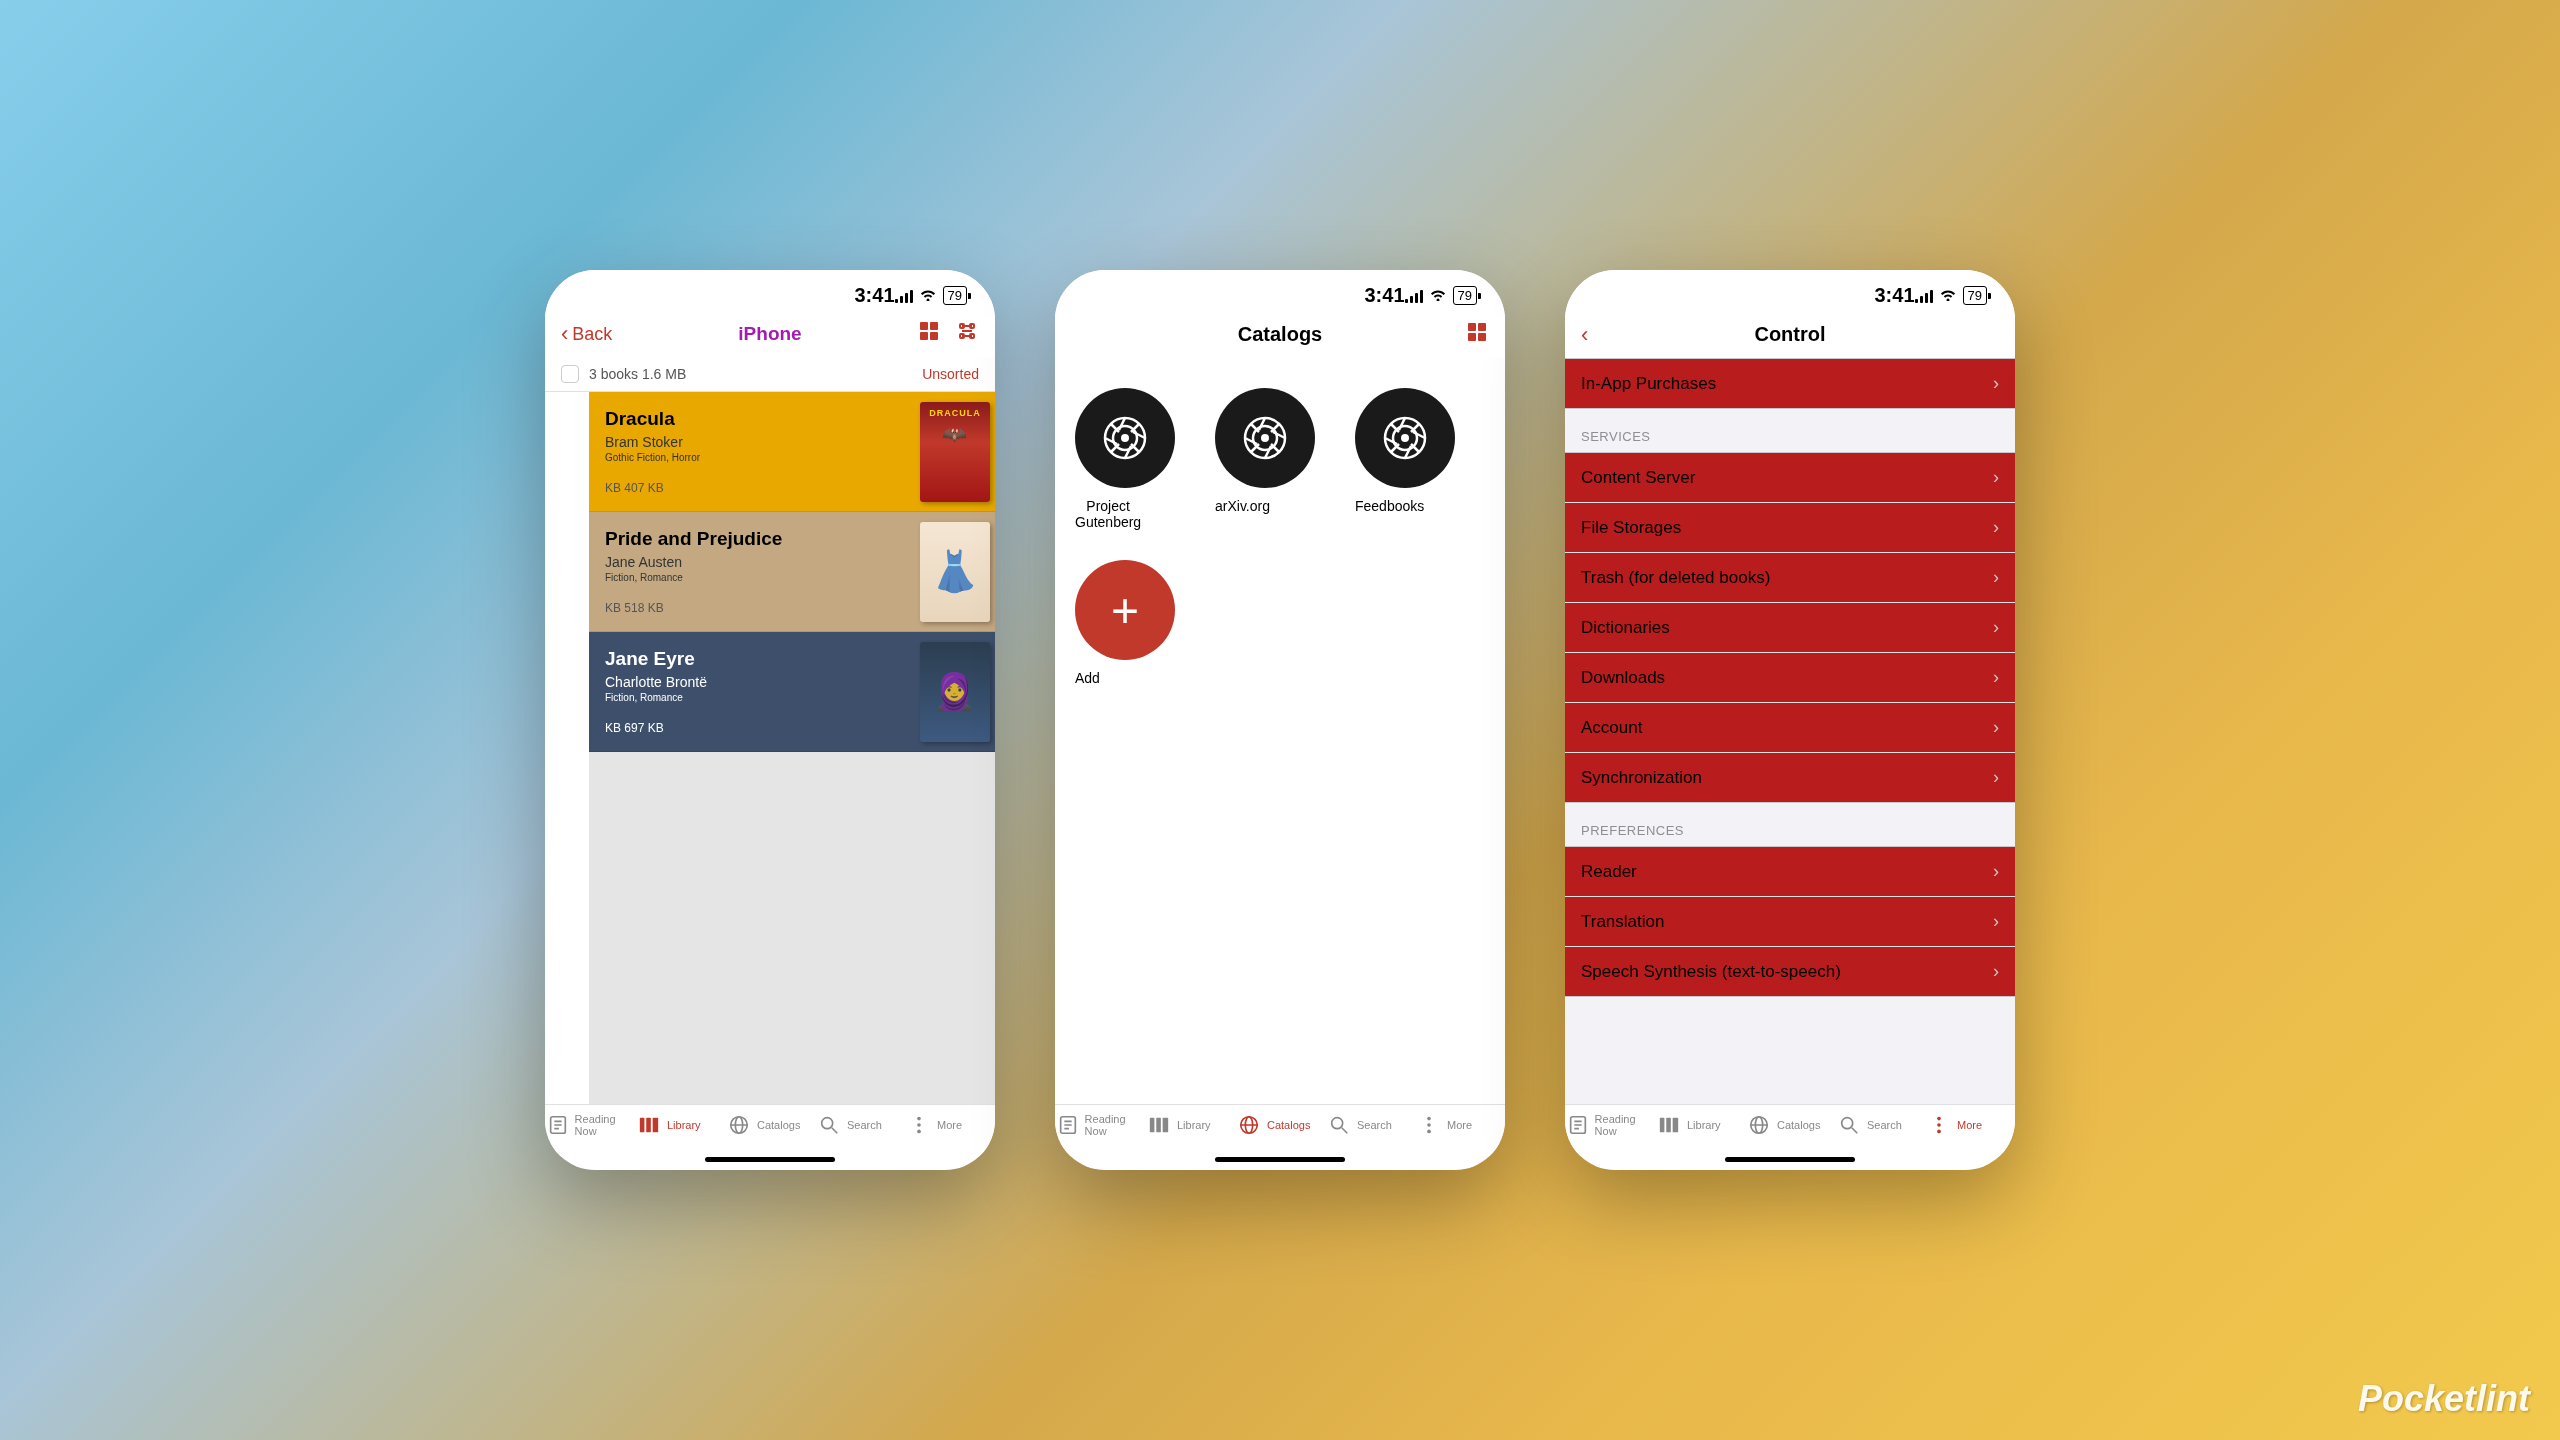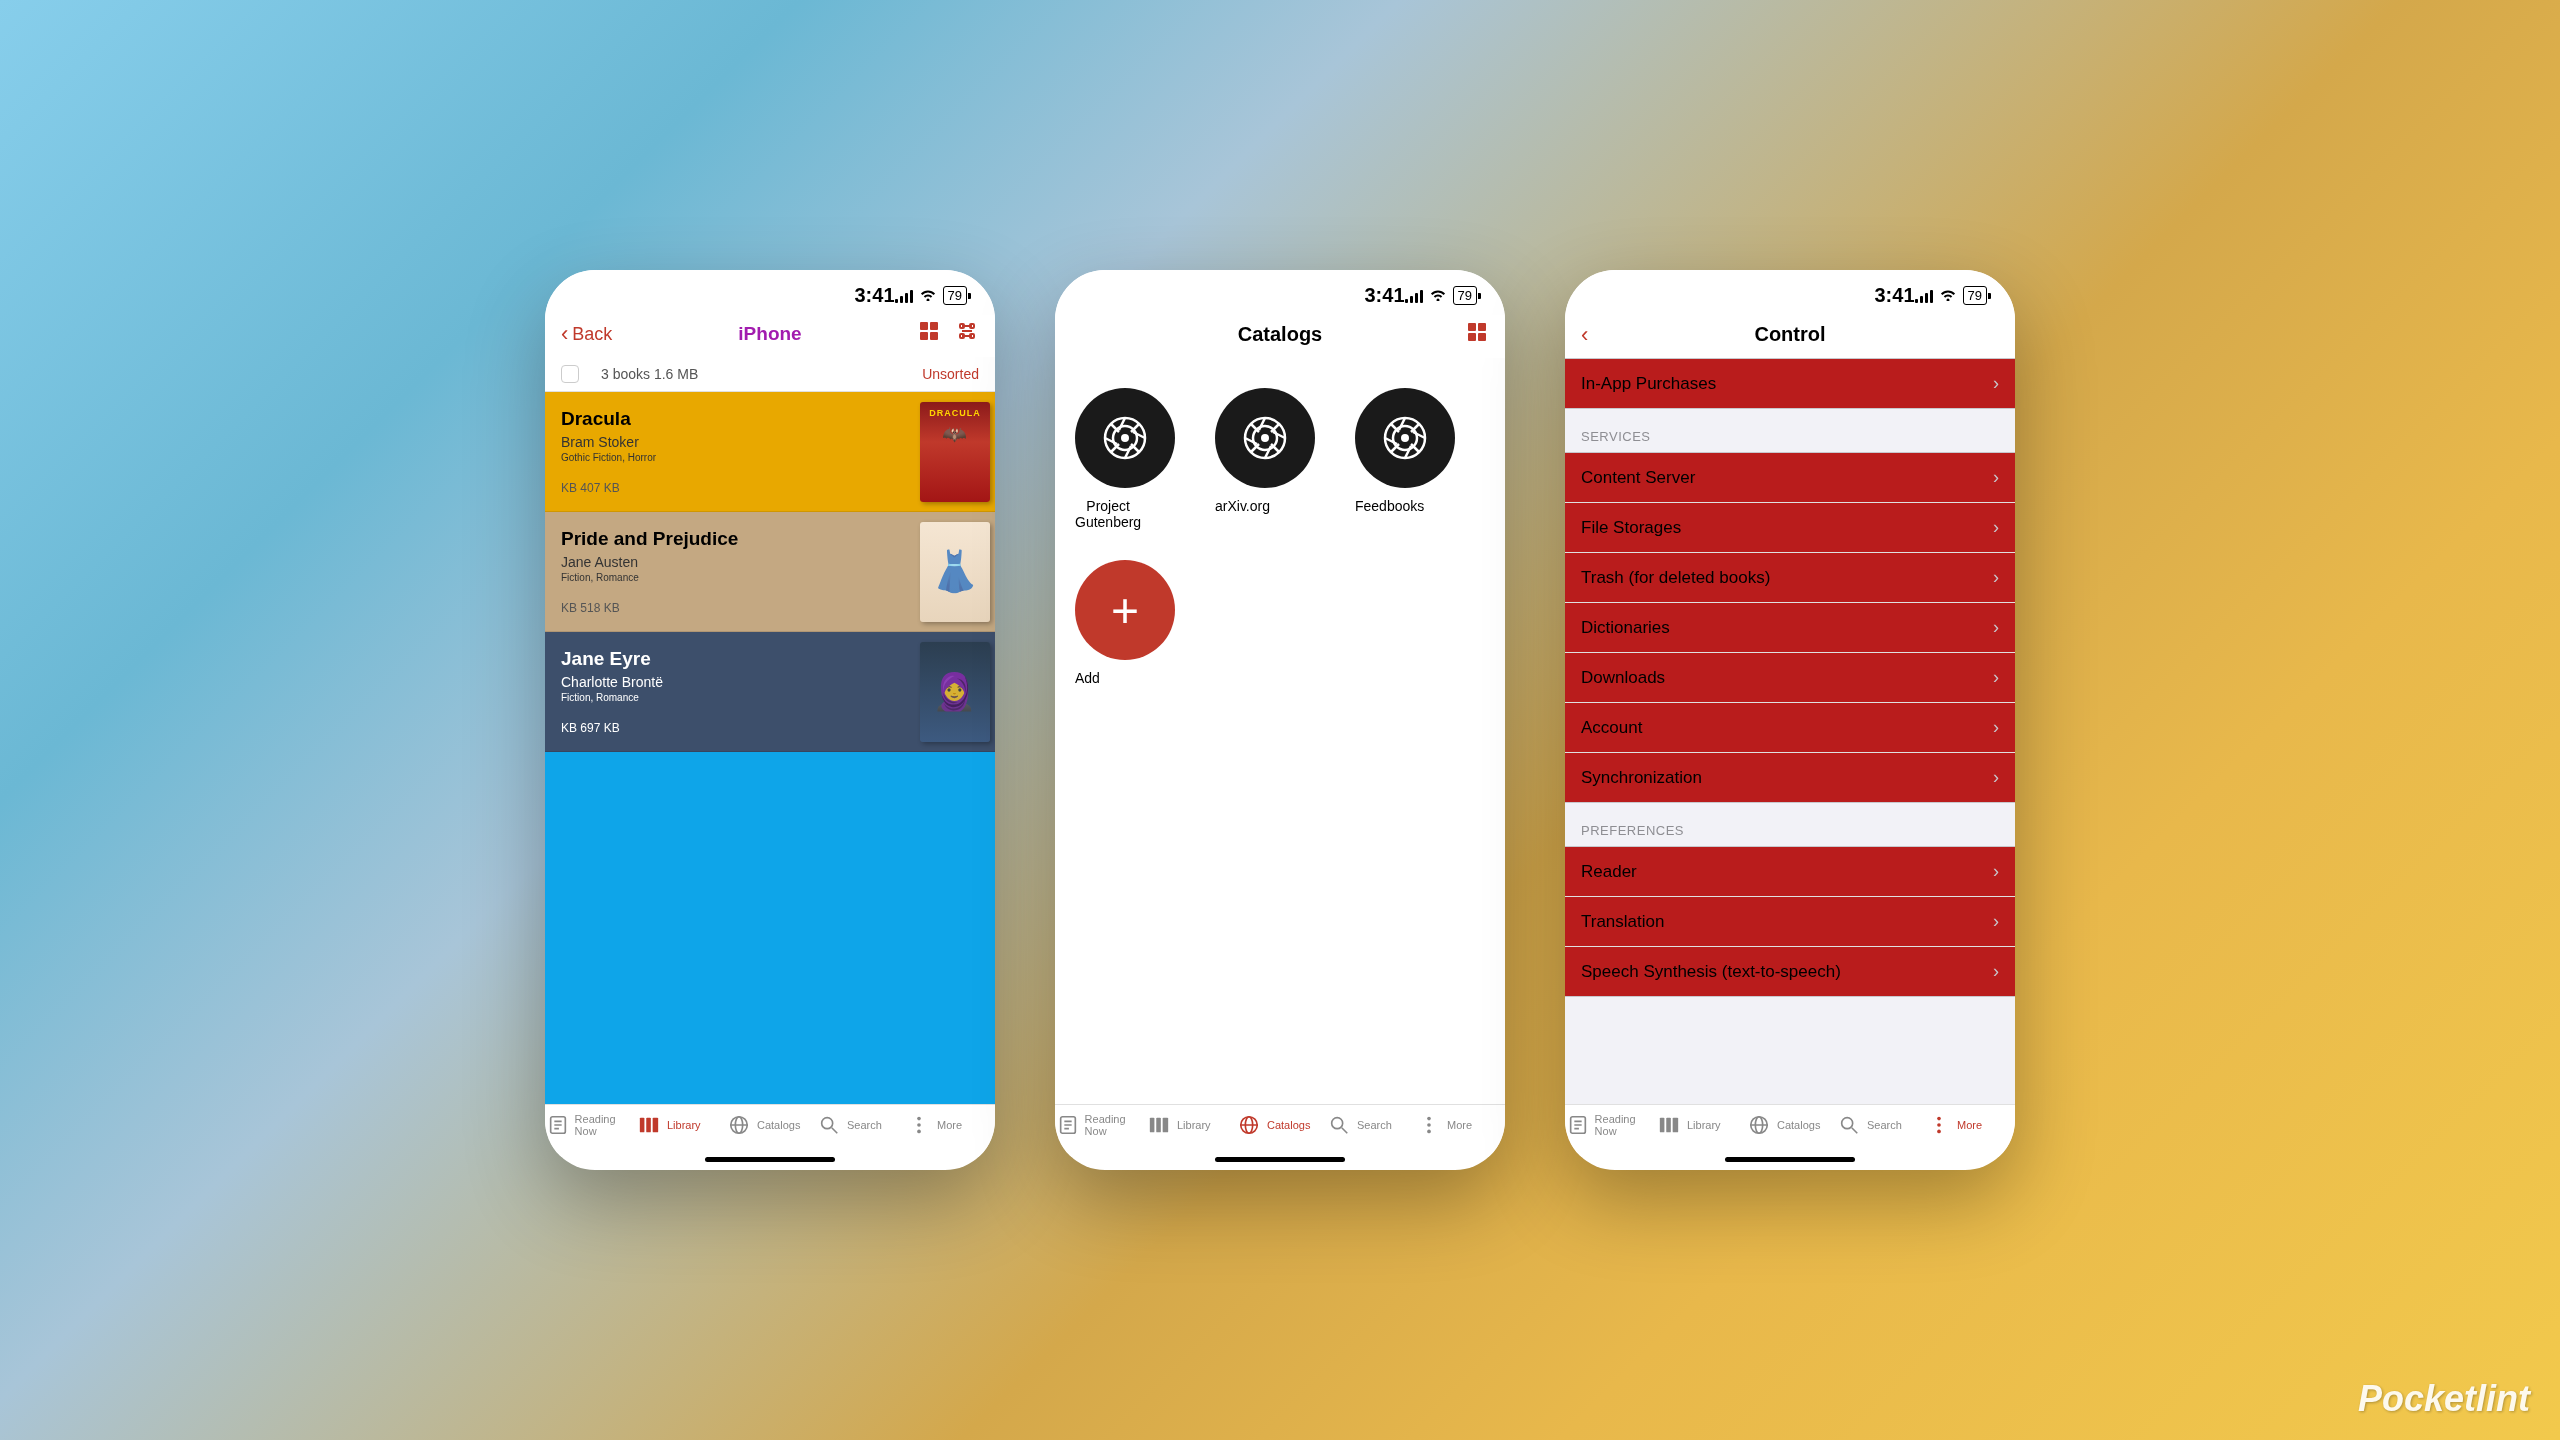--- a/index.html
+++ b/index.html
@@ -154,21 +154,21 @@
       justify-content: space-between;
       align-items: center;
       padding: 8px 16px;
       background: white;
       border-bottom: 1px solid #e0e0e0;
     }
 
     .books-meta-left {
       display: flex;
       align-items: center;
-      gap: 22px;
+      gap: 10px;
     }
 
     .checkbox {
       width: 18px;
       height: 18px;
       border: 1.5px solid #ccc;
       border-radius: 4px;
       cursor: pointer;
     }
 
@@ -179,21 +179,22 @@
 
     .unsorted-btn {
       font-size: 14px;
       color: #c0392b;
       cursor: pointer;
     }
 
     .books-list {
       flex: 1;
       overflow-y: auto;
-      background: #0ea5e9;
+      background: #e5e5e5;
+      margin-left: 44px;
     }
 
     .book-item {
       display: flex;
       align-items: stretch;
       min-height: 120px;
       border-bottom: 1px solid rgba(0,0,0,0.1);
       cursor: pointer;
     }
 

